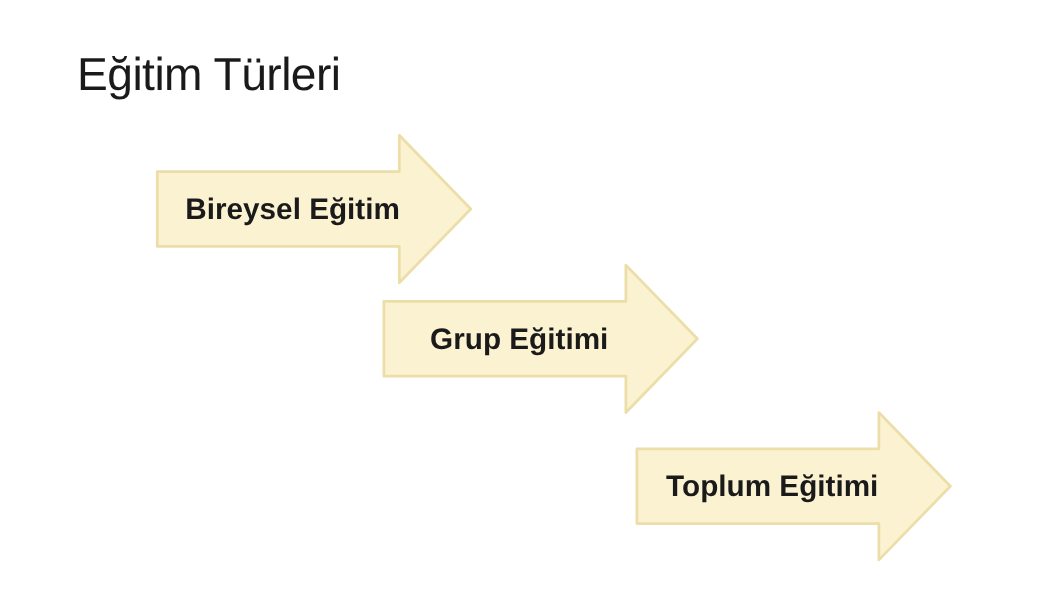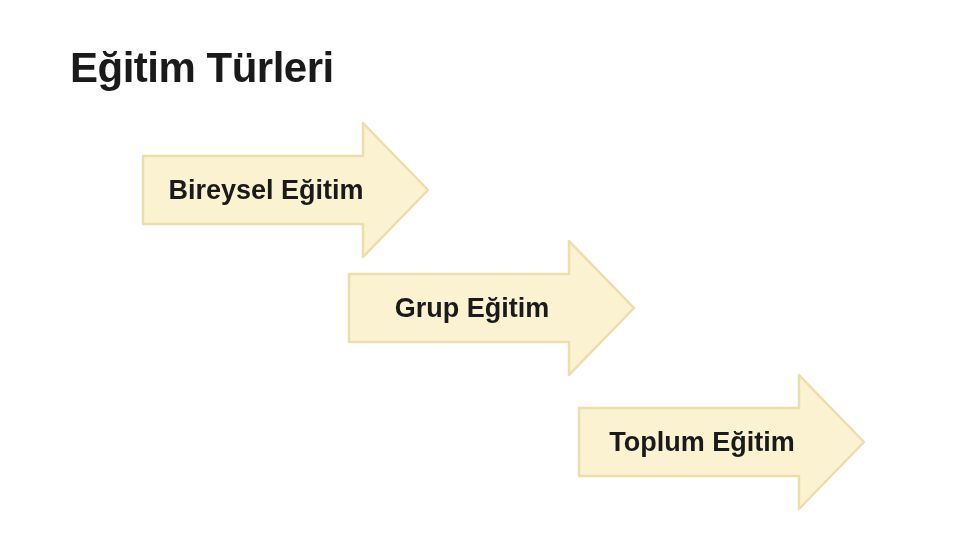--- a/index.html
+++ b/index.html
@@ -13,21 +13,21 @@
     height: 540px;
     background: var(--background, #ffffff);
     overflow: hidden;
     font-family: "Liberation Sans", sans-serif;
   }
   .slide-title {
     position: absolute;
     left: 70px;
     top: 44px;
     font-size: 42px;
-    font-weight: bold;
+    font-weight: normal;
     color: var(--text, #1a1a1a);
     letter-spacing: -0.5px;
     white-space: nowrap;
   }
   .arrow-shape {
     position: absolute;
     width: 290px;
     height: 140px;
   }
   .arrow-shape svg {
@@ -73,23 +73,23 @@
     <svg viewBox="0 0 290 140" aria-hidden="true">
       <polygon points="2,36 222,36 222,3 287,70 222,137 222,104 2,104"></polygon>
     </svg>
     <div class="arrow-label">Bireysel Eğitim</div>
   </div>
 
   <div class="arrow-shape arrow-2">
     <svg viewBox="0 0 290 140" aria-hidden="true">
       <polygon points="2,36 222,36 222,3 287,70 222,137 222,104 2,104"></polygon>
     </svg>
-    <div class="arrow-label">Grup Eğitim</div>
+    <div class="arrow-label">Grup Eğitimi</div>
   </div>
 
   <div class="arrow-shape arrow-3">
     <svg viewBox="0 0 290 140" aria-hidden="true">
       <polygon points="2,36 222,36 222,3 287,70 222,137 222,104 2,104"></polygon>
     </svg>
-    <div class="arrow-label">Toplum Eğitim</div>
+    <div class="arrow-label">Toplum Eğitimi</div>
   </div>
 
 </div>
 
 </body></html>

